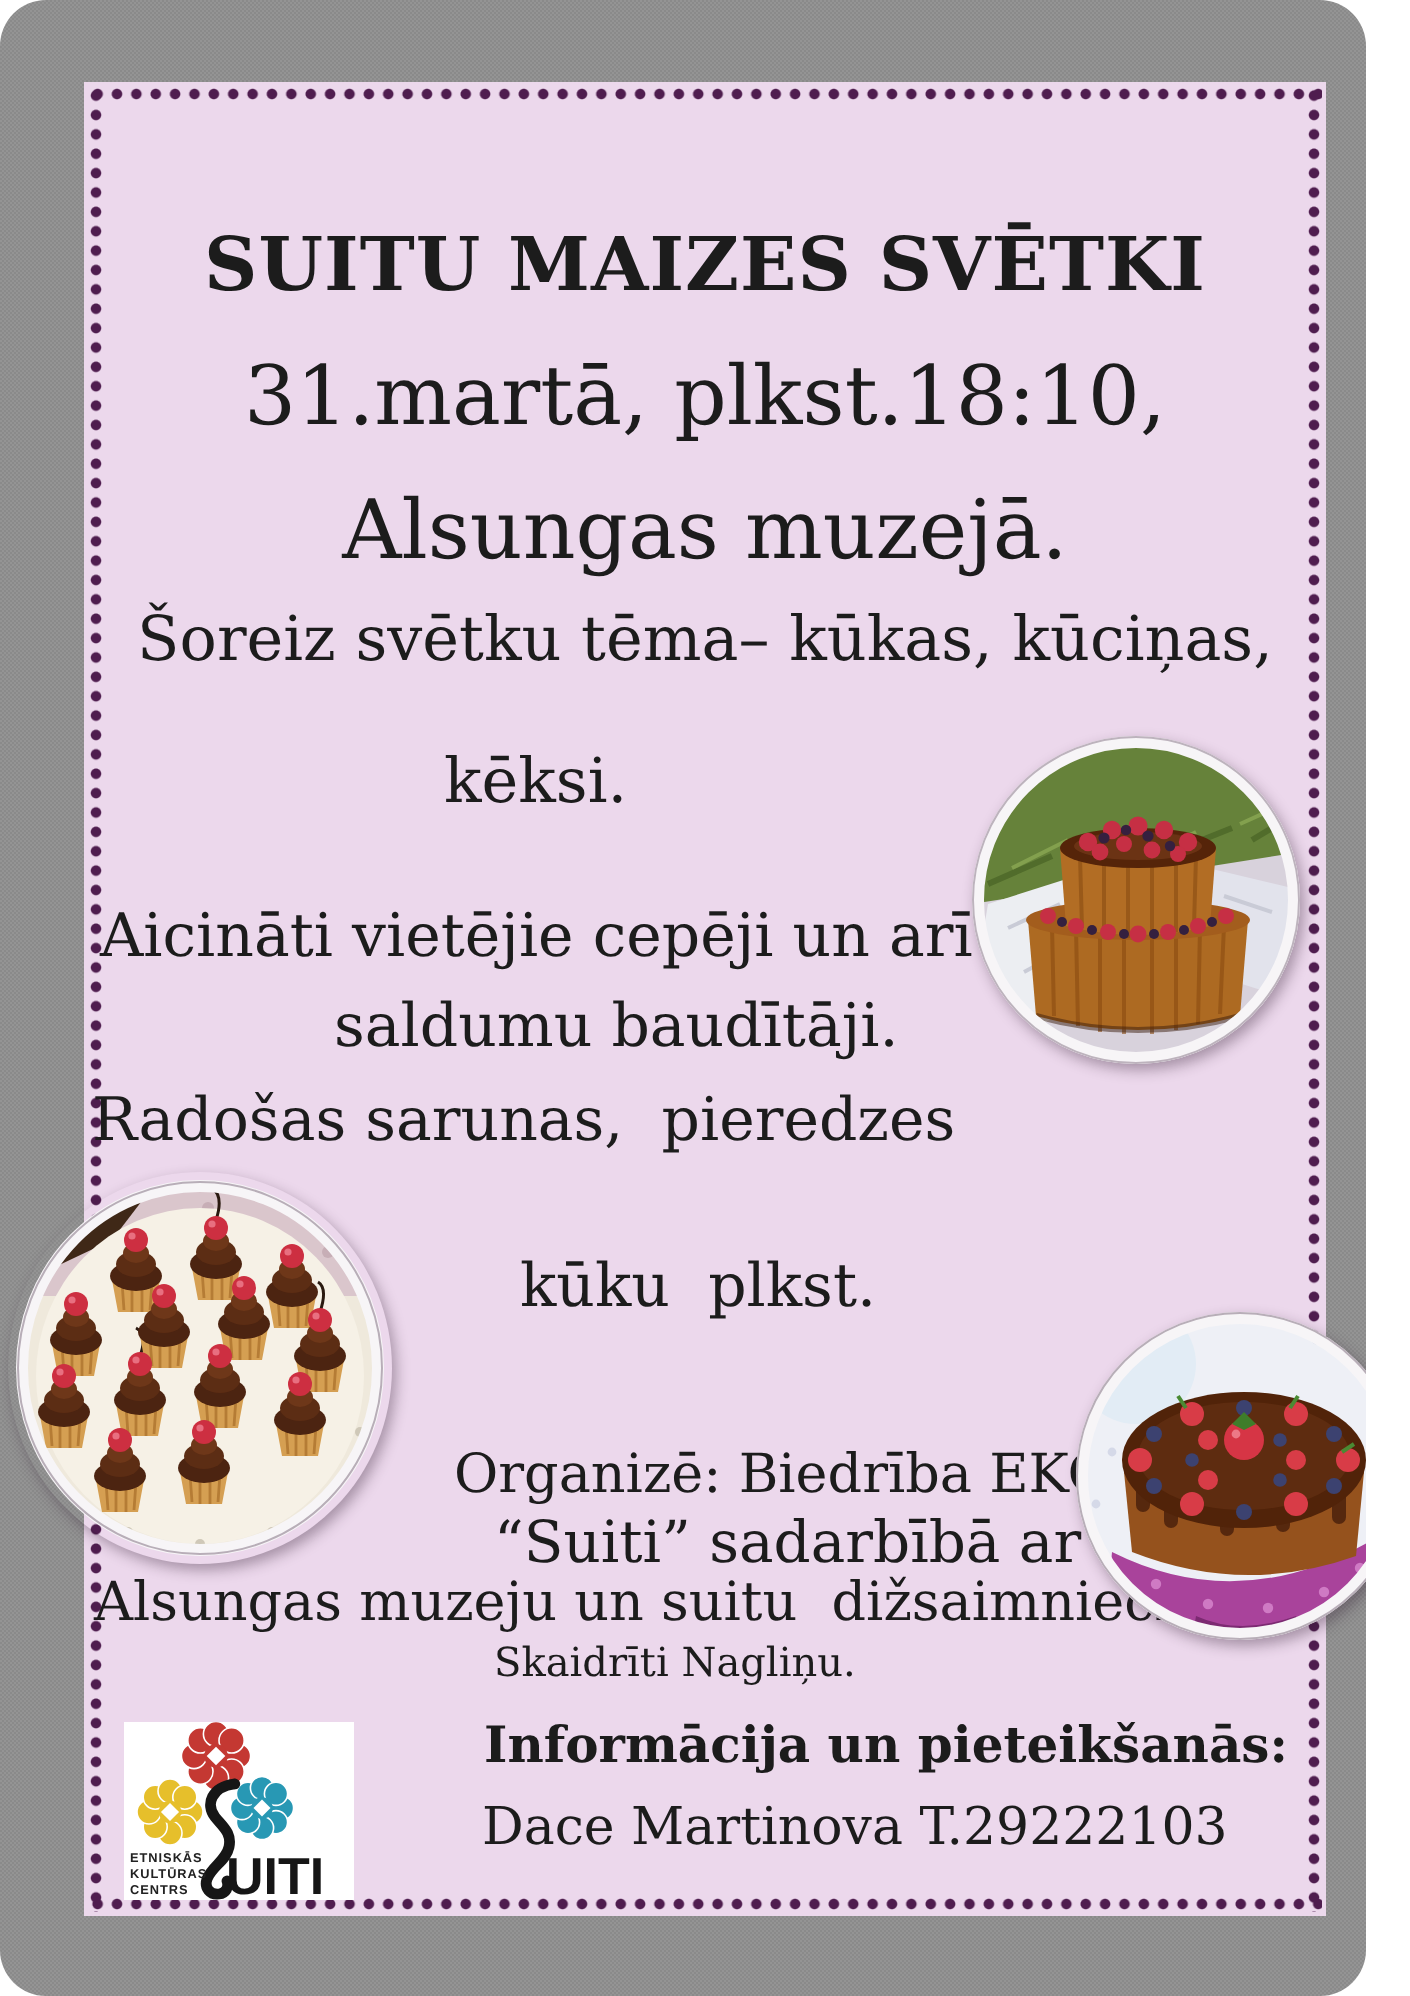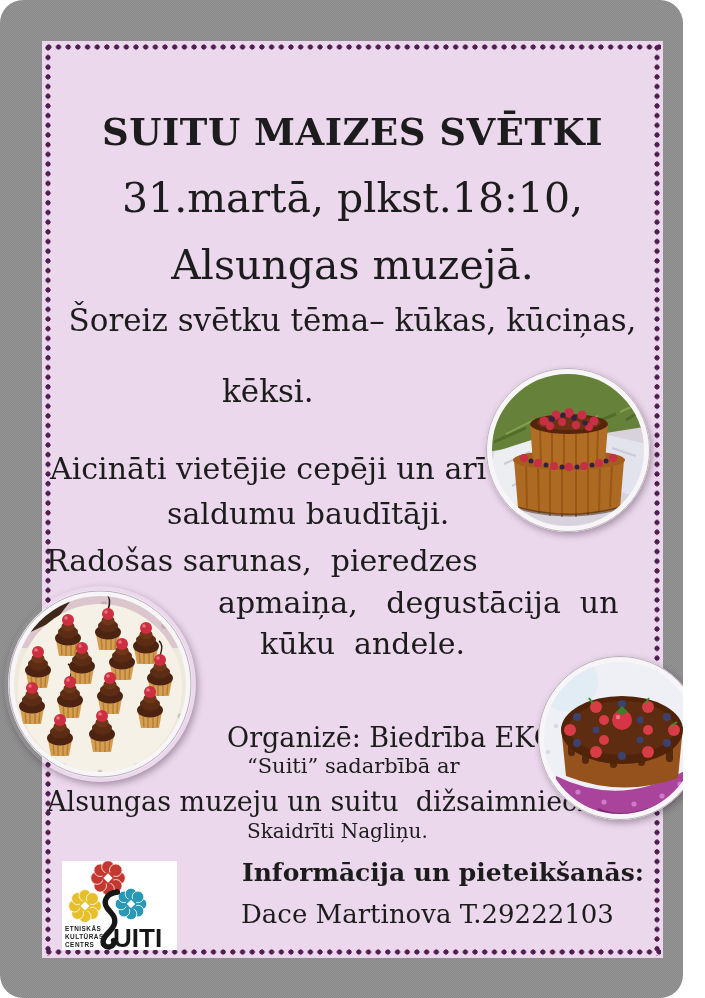--- a/index.html
+++ b/index.html
@@ -28,21 +28,21 @@
   .t-date{top:135px;font-size:41px;}
   .t-loc{top:202px;font-size:41px;}
   .t-theme1{top:262px;font-size:31px;}
   .t-theme2{left:180px;top:307px;font-size:31px;margin-top:26px;}
   .t-inv1{left:8px;top:411px;font-size:30px;}
   .t-inv2{left:84px;top:456px;font-size:30px;margin-left:41px;}
   .t-act1{left:4px;top:503px;font-size:30px;}
   .t-act2{left:176px;top:545px;font-size:30px;}
   .t-act3{left:218px;top:586px;font-size:30px;}
   .t-org1{left:185px;top:682px;font-size:27px;}
-  .t-org2{left:205px;top:714px;font-size:21px;}
+  .t-org2{left:205px;top:714px;font-size:29px;}
   .t-org3{left:5px;top:746px;font-size:27px;}
   .t-org4{left:205px;top:779px;font-size:20px;}
   .t-info{left:200px;top:818px;font-size:25px;font-weight:bold;}
   .t-contact{left:199px;top:859px;font-size:26px;text-align:right;}
   .photo{
     position:absolute;z-index:3;border-radius:50%;
     box-shadow:2px 3px 7px rgba(50,30,50,.38);
   }
   .photo svg{display:block;}
   .ph-cake1{left:486px;top:368px;width:164px;height:164px;}
@@ -65,22 +65,21 @@
     <div class="dots dots-right"></div>
 
     <div class="line center t-title">SUITU MAIZES SVĒTKI</div>
     <div class="line center t-date">31.martā, plkst.18:10,</div>
     <div class="line center t-theme1">Šoreiz svētku tēma– kūkas, kūciņas,</div>
     <div class="line center t-loc">Alsungas muzejā.</div>
     <div class="line t-theme2">kēksi.</div>
     <div class="line t-inv1">Aicināti vietējie cepēji un arī</div>
     <div class="line t-inv2">saldumu baudītāji.</div>
     <div class="line t-act1">Radošas sarunas,  pieredzes</div>
-    <div class="line t-act2">apmaiņa,   degustācija  un</div>
-    <div class="line t-act3">kūku  andele.</div>
+    <div class="line t-act3">kūku  plkst.</div>
     <div class="line t-org1">Organizē: Biedrība EKC</div>
     <div class="line t-org2">“Suiti” sadarbībā ar</div>
     <div class="line t-org3">Alsungas muzeju un suitu  dižsaimnieci</div>
     <div class="line t-org4">Skaidrīti Nagliņu.</div>
     <div class="line t-info">Informācija un pieteikšanās:</div>
     <div class="line t-contact">Dace Martinova T.29222103</div>
 
     <div class="logo">
       <svg width="115" height="89" viewBox="0 0 115 89">
         <rect width="115" height="89" fill="#ffffff"></rect>

